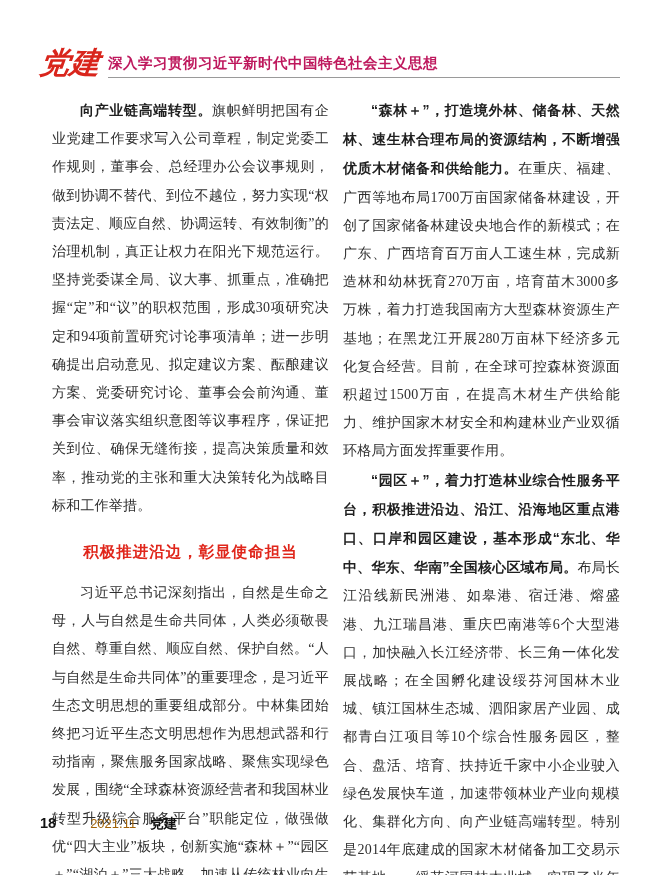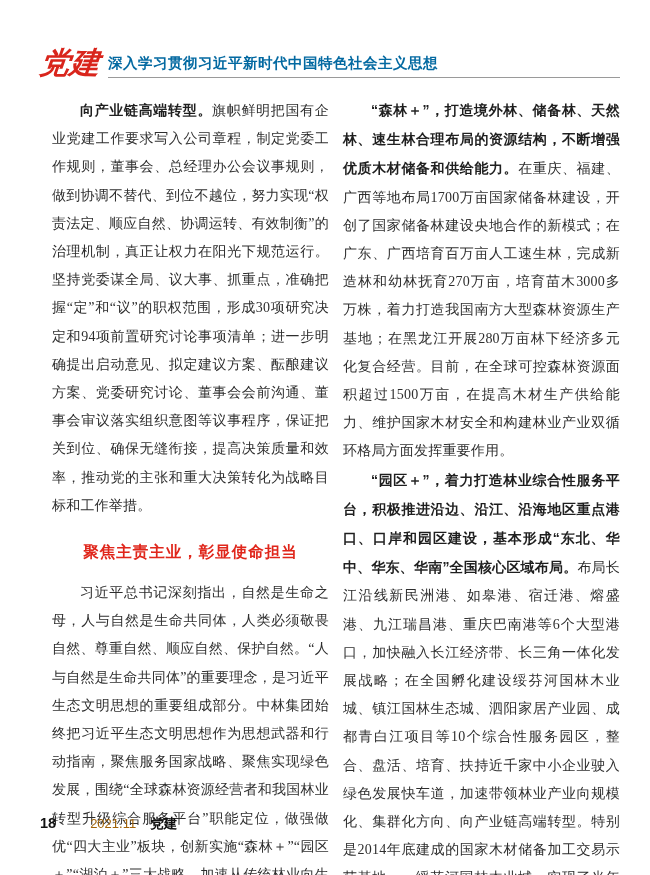--- a/index.html
+++ b/index.html
@@ -23,21 +23,21 @@
     color: #d9251c; font-size: 30px; font-weight: bold;
     font-style: italic; line-height: 1;
     padding-right: 8px; transform: skewX(-6deg);
     white-space: nowrap;
   }
   .slogan-wrap {
     flex: 1; border-bottom: 1.5px solid #9a9a9a; padding-bottom: 4px;
   }
   .slogan {
     font-family: "Liberation Sans", "DejaVu Sans", sans-serif;
-    font-weight: bold; font-size: 14.5px; color: #0369a1;
+    font-weight: bold; font-size: 14.5px; color: #be185d;
     letter-spacing: 0.5px;
   }
 
   
   .columns {
     position: absolute; top: 96px; left: 52px; right: 30px;
     display: flex; gap: 14px;
   }
   .col { width: 50%; }
   .col p {
@@ -87,21 +87,21 @@
     <span class="logo">党建</span>
     <span class="slogan-wrap">
       <span class="slogan">深入学习贯彻习近平新时代中国特色社会主义思想</span>
     </span>
   </header>
 
   <main class="columns">
 
     <section class="col">
       <p><span class="lead">向产业链高端转型。</span><span>旗帜鲜明把国有企业党建工作要求写入公司章程，制定党委工作规则，董事会、总经理办公会议事规则，做到协调不替代、到位不越位，努力实现“权责法定、顺应自然、协调运转、有效制衡”的治理机制，真正让权力在阳光下规范运行。坚持党委谋全局、议大事、抓重点，准确把握“定”和“议”的职权范围，形成30项研究决定和94项前置研究讨论事项清单；进一步明确提出启动意见、拟定建议方案、酝酿建议方案、党委研究讨论、董事会会前沟通、董事会审议落实组织意图等议事程序，保证把关到位、确保无缝衔接，提高决策质量和效率，推动党的主张和重大决策转化为战略目标和工作举措。</span></p>
-      <h2 class="section-heading">聚焦主责主业，彰显使命担当</h2>
+      <h2 class="section-heading">积极推进沿边，彰显使命担当</h2>
       <p><span>习近平总书记深刻指出，自然是生命之母，人与自然是生命共同体，人类必须敬畏自然、尊重自然、顺应自然、保护自然。“人与自然是生命共同体”的重要理念，是习近平生态文明思想的重要组成部分。中林集团始终把习近平生态文明思想作为思想武器和行动指南，聚焦服务国家战略、聚焦实现绿色发展，围绕“全球森林资源经营者和我国林业转型升级综合服务平台”职能定位，做强做优“四大主业”板块，创新实施“森林＋”“园区＋”“湖泊＋”三大战略，加速从传统林业向生态林业转型升级，不断提升企业发展质量和效益，奋力向“做生态产业领袖、创世界一流企业”发展目标迈进。</span></p>
     </section>
 
     <section class="col">
       <p><span class="lead">“森林＋”，打造境外林、储备林、天然林、速生林合理布局的资源结构，不断增强优质木材储备和供给能力。</span><span>在重庆、福建、广西等地布局1700万亩国家储备林建设，开创了国家储备林建设央地合作的新模式；在广东、广西培育百万亩人工速生林，完成新造林和幼林抚育270万亩，培育苗木3000多万株，着力打造我国南方大型森林资源生产基地；在黑龙江开展280万亩林下经济多元化复合经营。目前，在全球可控森林资源面积超过1500万亩，在提高木材生产供给能力、维护国家木材安全和构建林业产业双循环格局方面发挥重要作用。</span></p>
       <p><span class="lead">“园区＋”，着力打造林业综合性服务平台，积极推进沿边、沿江、沿海地区重点港口、口岸和园区建设，基本形成“东北、华中、华东、华南”全国核心区域布局。</span><span>布局长江沿线新民洲港、如皋港、宿迁港、熔盛港、九江瑞昌港、重庆巴南港等6个大型港口，加快融入长江经济带、长三角一体化发展战略；在全国孵化建设绥芬河国林木业城、镇江国林生态城、泗阳家居产业园、成都青白江项目等10个综合性服务园区，整合、盘活、培育、扶持近千家中小企业驶入绿色发展快车道，加速带领林业产业向规模化、集群化方向、向产业链高端转型。特别是2014年底建成的国家木材储备加工交易示范基地——绥芬河国林木业城，实现了当年开工、当年运营、当年见效的“中林速度”，被誉为“国林模式”，成为全国林业产业园区建设的标杆和旗帜，有力推动了我国林业中小企业转型升级和可持续发展。</span></p>
 
     </section>
 
   </main>

